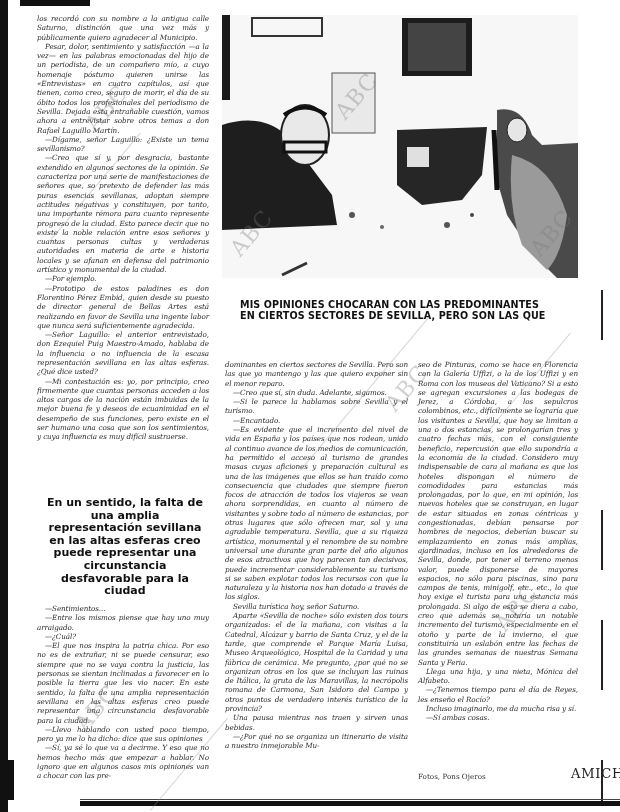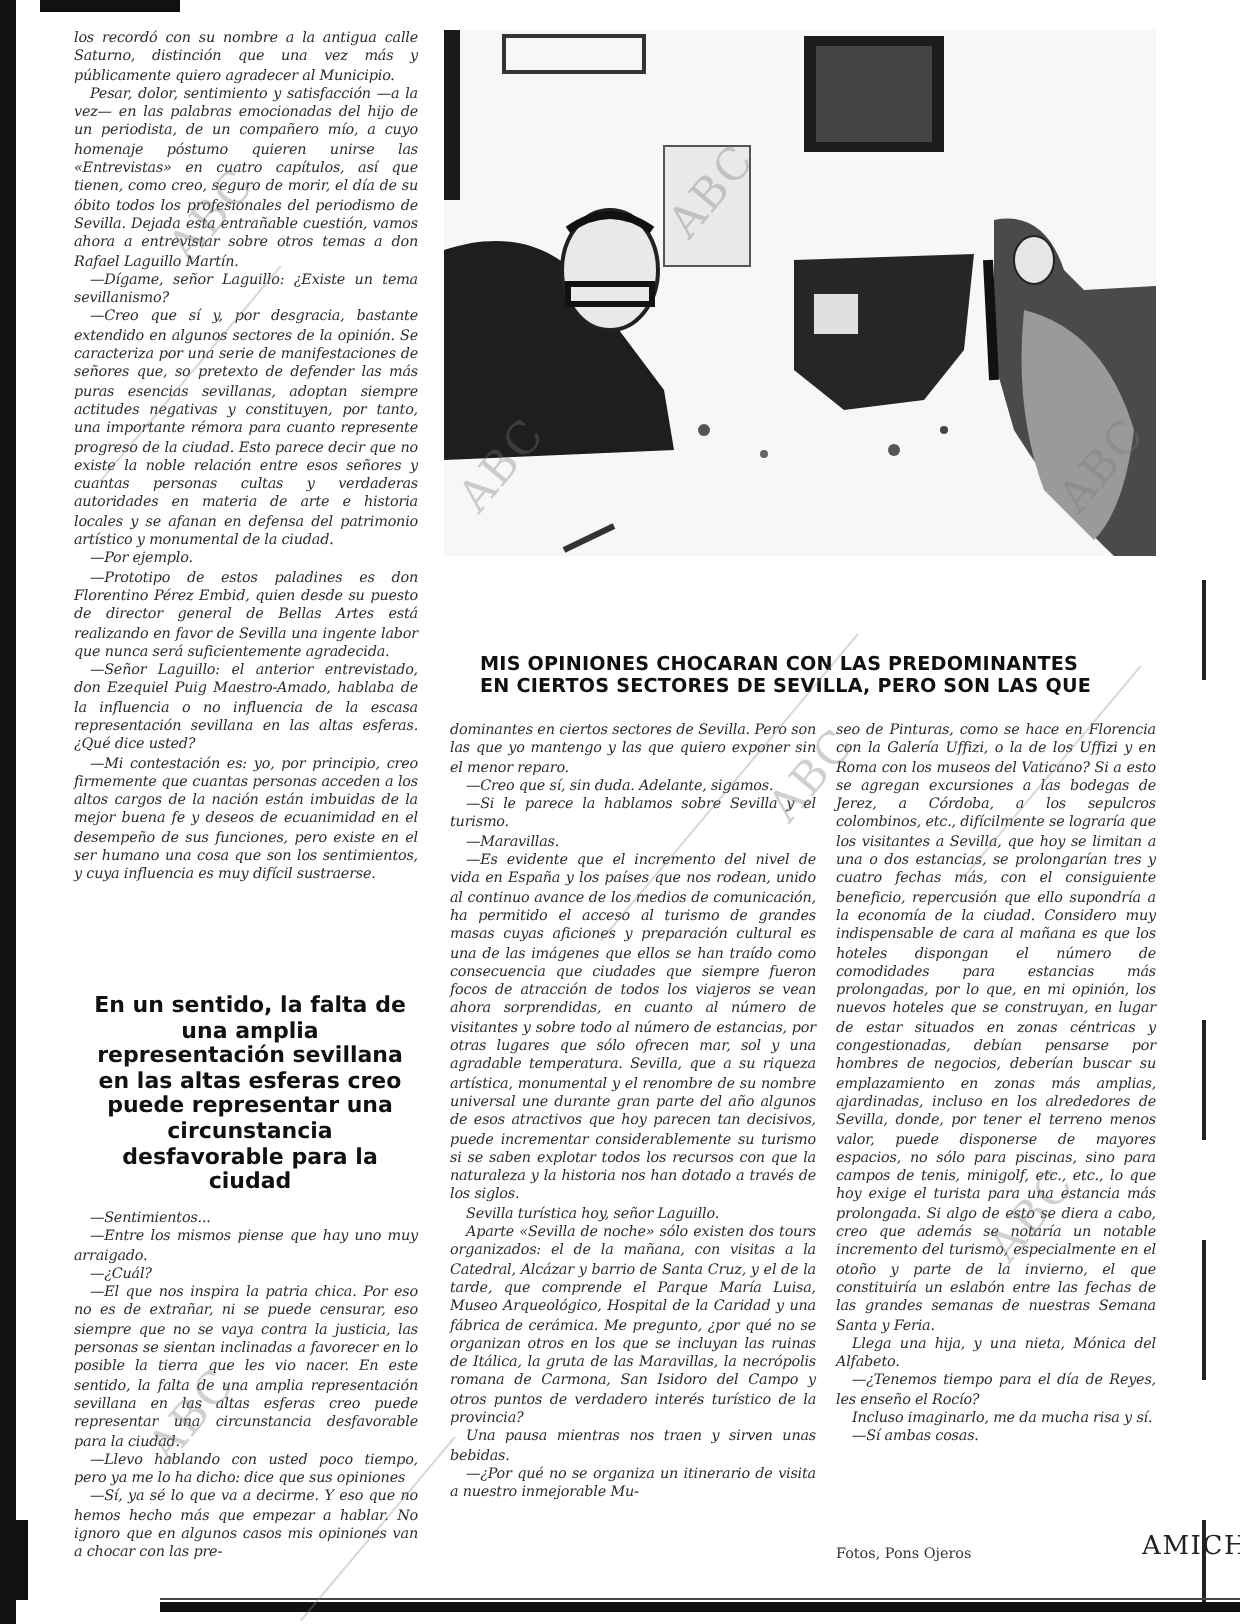--- a/index.html
+++ b/index.html
@@ -29,21 +29,21 @@
   .pull-quote {
     position: absolute; left: 45px; top: 497px; width: 160px;
     font-family: "DejaVu Sans", "Liberation Sans", sans-serif;
     font-weight: bold; font-size: 11px; line-height: 12.6px;
     text-align: center; color: #111;
   }
   .headline {
     position: absolute; left: 240px; top: 299px; width: 340px;
     font-family: "DejaVu Sans", "Liberation Sans", sans-serif;
     font-weight: bold; font-size: 9.6px; line-height: 11.4px;
-    color: #111; letter-spacing: 0.1px; margin-top: 28px;
+    color: #111; letter-spacing: 0.1px;
   }
   .photo {
     position: absolute; left: 222px; top: 15px; width: 356px; height: 263px;
     background: #f4f4f4; overflow: hidden;
   }
   .photo svg { width: 100%; height: 100%; display: block; }
 
   .watermark {
     position: absolute; font-family: "DejaVu Serif", serif; font-size: 22px;
     color: rgba(120,120,120,0.35); transform: rotate(-50deg);
@@ -139,23 +139,23 @@
 
 <div class="headline">
   <div>MIS OPINIONES CHOCARAN CON LAS PREDOMINANTES</div>
   <div>EN CIERTOS SECTORES DE SEVILLA, PERO SON LAS QUE</div>
 </div>
 
 <div class="col col-mid">
   <p class="noindent">dominantes en ciertos sectores de Sevilla. Pero son las que yo mantengo y las que quiero exponer sin el menor reparo.</p>
   <p>—Creo que sí, sin duda. Adelante, sigamos.</p>
   <p>—Si le parece la hablamos sobre Sevilla y el turismo.</p>
-  <p>—Maravillas.</p>
+  <p>—Encantado.</p>
   <p>—Es evidente que el incremento del nivel de vida en España y los países que nos rodean, unido al continuo avance de los medios de comunicación, ha permitido el acceso al turismo de grandes masas cuyas aficiones y preparación cultural es una de las imágenes que ellos se han traído como consecuencia que ciudades que siempre fueron focos de atracción de todos los viajeros se vean ahora sorprendidas, en cuanto al número de visitantes y sobre todo al número de estancias, por otras lugares que sólo ofrecen mar, sol y una agradable temperatura. Sevilla, que a su riqueza artística, monumental y el renombre de su nombre universal une durante gran parte del año algunos de esos atractivos que hoy parecen tan decisivos, puede incrementar considerablemente su turismo si se saben explotar todos los recursos con que la naturaleza y la historia nos han dotado a través de los siglos.</p>
-  <p>Sevilla turística hoy, señor Laguillo.</p>
+  <p>Sevilla turística hoy, señor Saturno.</p>
   <p>Aparte «Sevilla de noche» sólo existen dos tours organizados: el de la mañana, con visitas a la Catedral, Alcázar y barrio de Santa Cruz, y el de la tarde, que comprende el Parque María Luisa, Museo Arqueológico, Hospital de la Caridad y una fábrica de cerámica. Me pregunto, ¿por qué no se organizan otros en los que se incluyan las ruinas de Itálica, la gruta de las Maravillas, la necrópolis romana de Carmona, San Isidoro del Campo y otros puntos de verdadero interés turístico de la provincia?</p>
   <p>Una pausa mientras nos traen y sirven unas bebidas.</p>
   <p>—¿Por qué no se organiza un itinerario de visita a nuestro inmejorable Mu-</p>
 </div>
 
 <div class="col col-right">
   <p class="noindent">seo de Pinturas, como se hace en Florencia con la Galería Uffizi, o la de los Uffizi y en Roma con los museos del Vaticano? Si a esto se agregan excursiones a las bodegas de Jerez, a Córdoba, a los sepulcros colombinos, etc., difícilmente se lograría que los visitantes a Sevilla, que hoy se limitan a una o dos estancias, se prolongarían tres y cuatro fechas más, con el consiguiente beneficio, repercusión que ello supondría a la economía de la ciudad. Considero muy indispensable de cara al mañana es que los hoteles dispongan el número de comodidades para estancias más prolongadas, por lo que, en mi opinión, los nuevos hoteles que se construyan, en lugar de estar situados en zonas céntricas y congestionadas, debían pensarse por hombres de negocios, deberían buscar su emplazamiento en zonas más amplias, ajardinadas, incluso en los alrededores de Sevilla, donde, por tener el terreno menos valor, puede disponerse de mayores espacios, no sólo para piscinas, sino para campos de tenis, minigolf, etc., etc., lo que hoy exige el turista para una estancia más prolongada. Si algo de esto se diera a cabo, creo que además se notaría un notable incremento del turismo, especialmente en el otoño y parte de la invierno, el que constituiría un eslabón entre las fechas de las grandes semanas de nuestras Semana Santa y Feria.</p>
   <p>Llega una hija, y una nieta, Mónica del Alfabeto.</p>
   <p>—¿Tenemos tiempo para el día de Reyes, les enseño el Rocío?</p>
   <p>Incluso imaginarlo, me da mucha risa y sí.</p>

